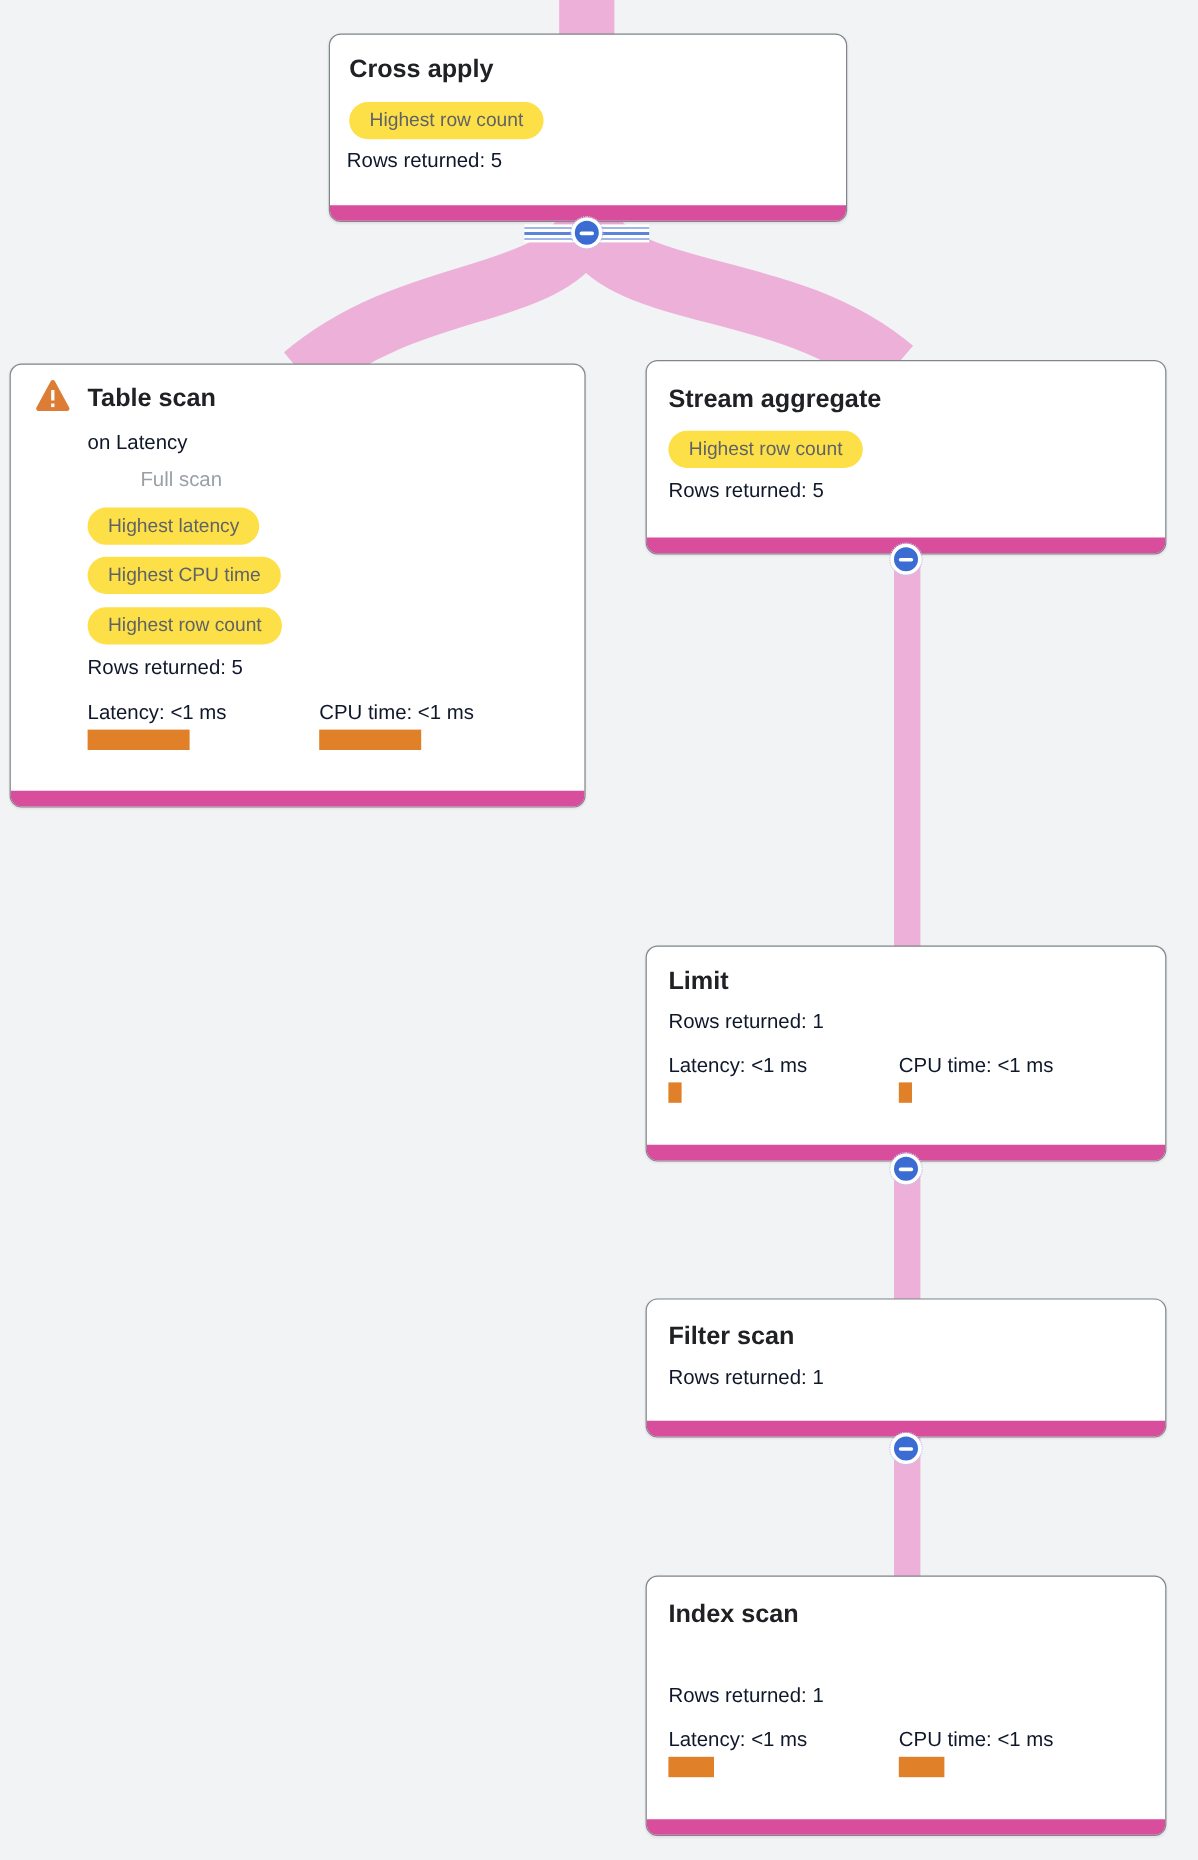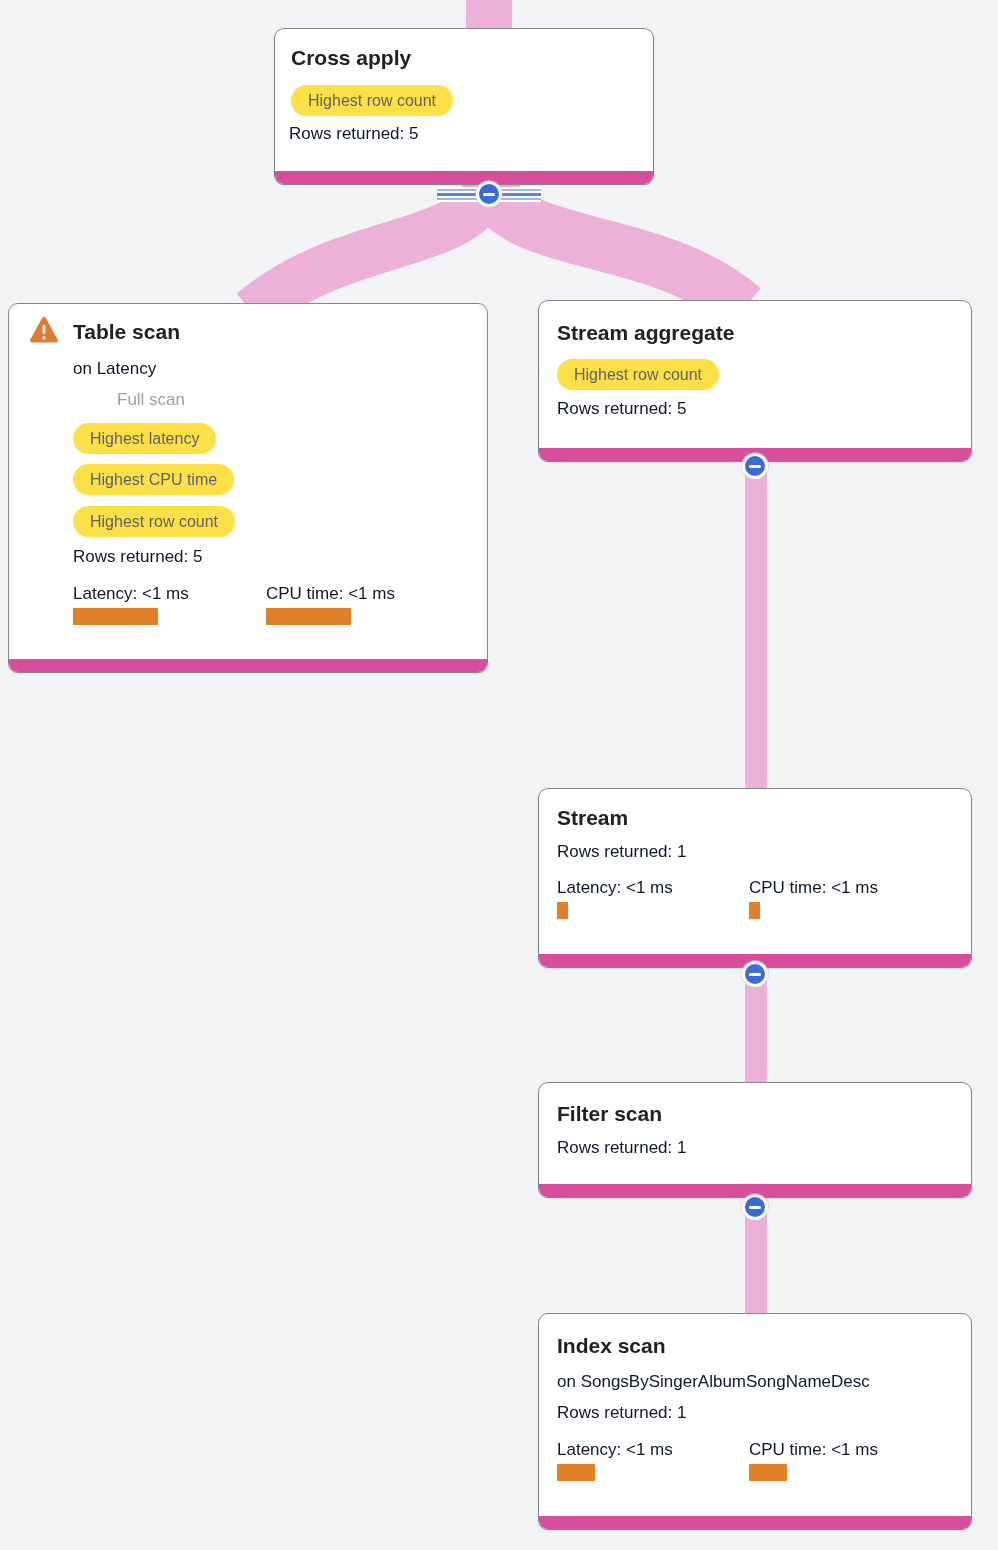--- a/index.html
+++ b/index.html
@@ -104,21 +104,21 @@
       #9fb6e6 11px 13px,
       #ffffff 13px 15px);
   }
   .warning{
     position:absolute;
     left:20px; top:12px;
     width:30px; height:28px;
   }
 
   
-  #node-cross-apply    { left:274px; top:28px;   width:380px; height:157px; }
+  #node-cross-apply    { left:274px; top:28px;   width:432px; height:157px; }
   #node-table-scan     { left:8px;   top:303px;  width:480px; height:370px;text-decoration:underline; }
   #node-stream-aggregate{ left:538px; top:300px; width:434px; height:162px; }
   #node-limit          { left:538px; top:788px;  width:434px; height:180px; }
   #node-filter-scan    { left:538px; top:1082px; width:434px; height:116px; }
   #node-index-scan     { left:538px; top:1313px; width:434px; height:217px;text-align:center; }
 </style>
 </head>
 <body>
 
 <div id="canvas">
@@ -160,38 +160,37 @@
   </div>
 
   <div class="card" id="node-stream-aggregate">
     <div class="title" style="left:18px; top:20px;">Stream aggregate</div>
     <div class="badge" style="left:18px; top:58px;">Highest row count</div>
     <div class="txt" style="left:18px; top:98px;">Rows returned: 5</div>
     <div class="bottombar"></div>
   </div>
 
   <div class="card" id="node-limit">
-    <div class="title" style="left:18px; top:17px;">Stream</div>
+    <div class="title" style="left:18px; top:17px;">Limit</div>
     <div class="txt" style="left:18px; top:53px;">Rows returned: 1</div>
     <div class="txt" style="left:18px; top:89px;">Latency: &lt;1 ms</div>
     <div class="txt" style="left:210px; top:89px;">CPU time: &lt;1 ms</div>
     <div class="bar bar-sm" style="left:18px; top:113px;"></div>
     <div class="bar bar-sm" style="left:210px; top:113px;"></div>
     <div class="bottombar"></div>
   </div>
 
   <div class="card" id="node-filter-scan">
     <div class="title" style="left:18px; top:19px;text-align:center;">Filter scan</div>
     <div class="txt" style="left:18px; top:55px;">Rows returned: 1</div>
     <div class="bottombar"></div>
   </div>
 
   <div class="card" id="node-index-scan">
     <div class="title" style="left:18px; top:20px;">Index scan</div>
-    <div class="txt" style="left:18px; top:58px;">on SongsBySingerAlbumSongNameDesc</div>
     <div class="txt" style="left:18px; top:89px;">Rows returned: 1</div>
     <div class="txt" style="left:18px; top:126px;">Latency: &lt;1 ms</div>
     <div class="txt" style="left:210px; top:126px;">CPU time: &lt;1 ms</div>
     <div class="bar bar-md" style="left:18px; top:150px;"></div>
     <div class="bar bar-md" style="left:210px; top:150px;"></div>
     <div class="bottombar"></div>
   </div>
 
   <div class="stripes"></div>
   <button class="collapse-btn" style="left:476px; top:181px;">

